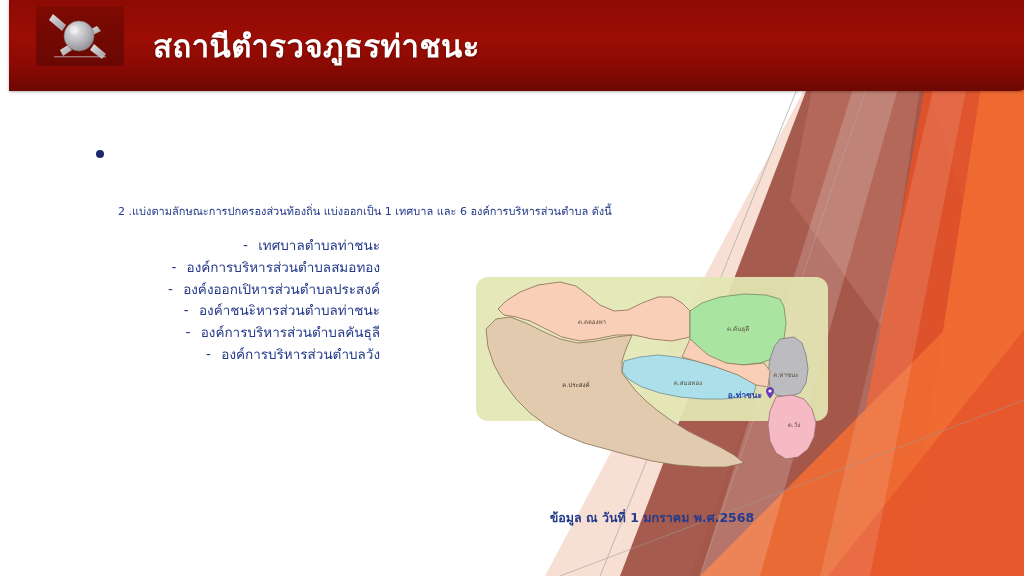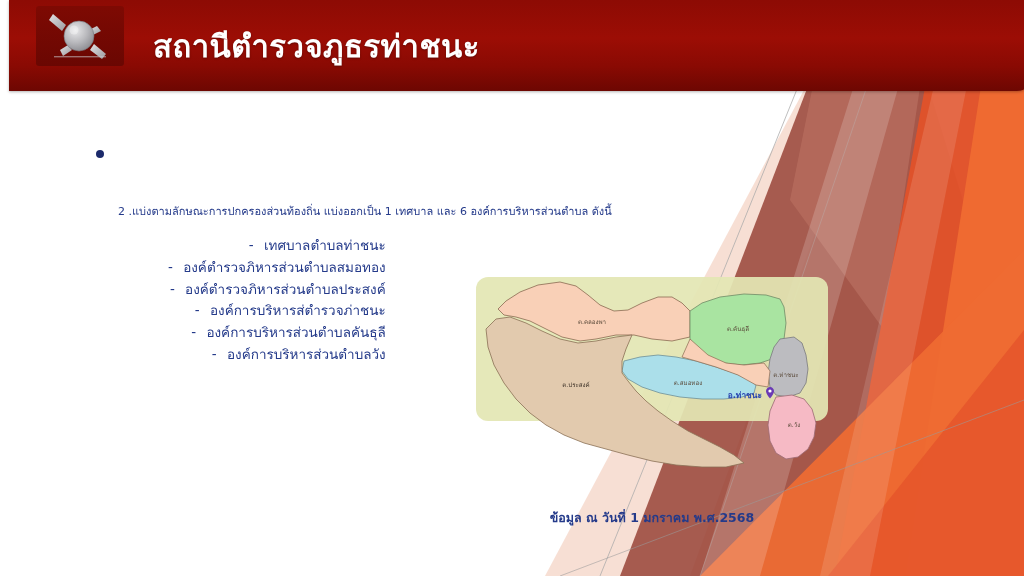--- a/index.html
+++ b/index.html
@@ -228,29 +228,29 @@
 
     <div id="para-line">2 .แบ่งตามลักษณะการปกครองส่วนท้องถิ่น แบ่งออกเป็น  1  เทศบาล  และ  6   องค์การบริหารส่วนตำบล  ดังนี้</div>
 
     <ul id="bullet-list">
       <li>
         <span class="dash">-</span>
         <span>เทศบาลตำบลท่าชนะ</span>
       </li>
       <li>
         <span class="dash">-</span>
-        <span>องค์ตำรวจภิหารส่วนตำบลสมอทอง</span>
-      </li>
-      <li>
-        <span class="dash">-</span>
-        <span>องค์ตำรวจภิหารส่วนตำบลประสงค์</span>
-      </li>
-      <li>
-        <span class="dash">-</span>
-        <span>องค์การบริหารส่ตำรวจภ่าชนะ</span>
+        <span>องค์การบริหารส่วนตำบลสมอทอง</span>
+      </li>
+      <li>
+        <span class="dash">-</span>
+        <span>องค์งออกเปิหารส่วนตำบลประสงค์</span>
+      </li>
+      <li>
+        <span class="dash">-</span>
+        <span>องค์าชนะิหารส่วนตำบลท่าชนะ</span>
       </li>
       <li>
         <span class="dash">-</span>
         <span>องค์การบริหารส่วนตำบลคันธุลี</span>
       </li>
       <li>
         <span class="dash">-</span>
         <span>องค์การบริหารส่วนตำบลวัง</span>
       </li>
     </ul>

